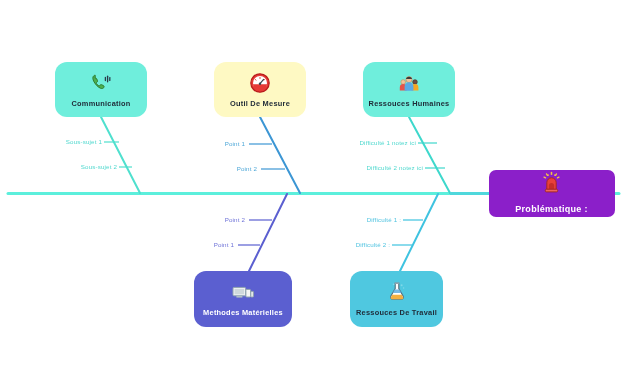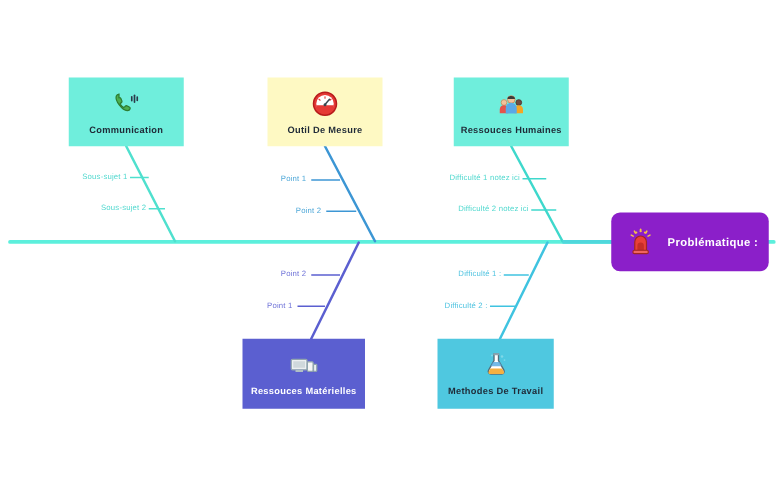--- a/index.html
+++ b/index.html
@@ -20,21 +20,21 @@
   svg.lines {
     position: absolute;
     left: 0;
     top: 0;
     width: 627px;
     height: 388px;
     pointer-events: none;
   }
   .cat-box {
     position: absolute;
-    border-radius: 0;
+    border-radius: 12px;
     display: flex;
     flex-direction: column;
     align-items: center;
     justify-content: center;
     box-sizing: border-box;
     padding: 6px 4px 7px 4px;
   }
   .cat-icon {
     width: 26px;
     height: 26px;
@@ -60,20 +60,21 @@
     letter-spacing: 0.15px;
     white-space: nowrap;
     line-height: 1;
   }
   .sub-right { text-align: right; }
 
   .problem-box {
     position: absolute;
     border-radius: 7px;
     display: flex;
+    flex-direction: column;
     align-items: center;
     box-sizing: border-box;
     padding: 0 12px 0 11px;
     gap: 9px;
   }
   .problem-icon {
     width: 25px;
     height: 25px;
     display: flex;
     align-items: center;
@@ -176,40 +177,40 @@
   <div class="cat-box" style="left:194px; top:271px; width:98px; height:56px; background:#5B5FD0;">
     <span class="cat-icon">
       <svg viewBox="0 0 24 24" width="24" height="24">
         <rect x="2" y="7.4" width="12.6" height="8.4" rx="1" fill="#eceff1" stroke="#90a4ae" stroke-width="1"></rect>
         <rect x="3.6" y="9" width="9.4" height="5.2" fill="#cfd8dc"></rect>
         <rect x="5.4" y="16" width="6" height="1.6" fill="#b0bec5"></rect>
         <rect x="14.9" y="9.4" width="4.6" height="7.6" rx=".8" fill="#f5f5f5" stroke="#90a4ae" stroke-width="1"></rect>
         <rect x="19.8" y="11.4" width="2.6" height="5.6" rx=".6" fill="#eceff1" stroke="#90a4ae" stroke-width="1"></rect>
       </svg>
     </span>
-    <span class="cat-label label-light">Ressouces Matérielles</span>
+    <span class="cat-label label-light">Methodes Matérielles</span>
   </div>
   <div class="sub-label sub-right" style="left:185px; top:217px; width:60px; color:#6F73D8;">Point 2</div>
   <div class="sub-label sub-right" style="left:174px; top:242px; width:60px; color:#6F73D8;">Point 1</div>
 
   <div class="cat-box" style="left:350px; top:271px; width:93px; height:56px; background:#4FC8E0;">
     <span class="cat-icon">
       <svg viewBox="0 0 24 24" width="24" height="24">
         <path d="M10.2 3.4h3.6v5.1l4.3 7.6c.8 1.4-.2 3.1-1.8 3.1H7.7c-1.6 0-2.6-1.7-1.8-3.1l4.3-7.6z" fill="#ffffff" stroke="#546e7a" stroke-width="1.1"></path>
         <path d="M7.3 14.8h9.4l1.4 2.5c.5.9-.1 1.9-1.1 1.9H7c-1 0-1.6-1-1.1-1.9z" fill="#f5b041"></path>
         <path d="M9.4 9.6h5.2l1.8 3.3H7.6z" fill="#5dade2" opacity=".85"></path>
         <rect x="9.6" y="2.6" width="4.8" height="1.5" rx=".6" fill="#90a4ae"></rect>
         <g fill="#7fd8e8">
           <circle cx="16.6" cy="5.2" r="1"></circle>
           <circle cx="8.6" cy="4.4" r=".8"></circle>
           <circle cx="18.6" cy="8" r=".7"></circle>
         </g>
       </svg>
     </span>
-    <span class="cat-label label-dark">Methodes De Travail</span>
+    <span class="cat-label label-dark">Ressouces De Travail</span>
   </div>
   <div class="sub-label sub-right" style="left:343px; top:217px; width:58px; color:#4FC3E0;">Difficulté 1 :</div>
   <div class="sub-label sub-right" style="left:332px; top:242px; width:58px; color:#4FC3E0;">Difficulté 2 :</div>
 
   <div class="problem-box" style="left:489px; top:170px; width:126px; height:47px; background:#8B1FC9;">
     <span class="problem-icon">
       <svg viewBox="0 0 24 24" width="23" height="23">
         <g stroke="#f6c445" stroke-width="1.3" stroke-linecap="round">
           <line x1="12" y1="1.4" x2="12" y2="3.2"></line>
           <line x1="6.8" y1="3" x2="7.7" y2="4.6"></line>

